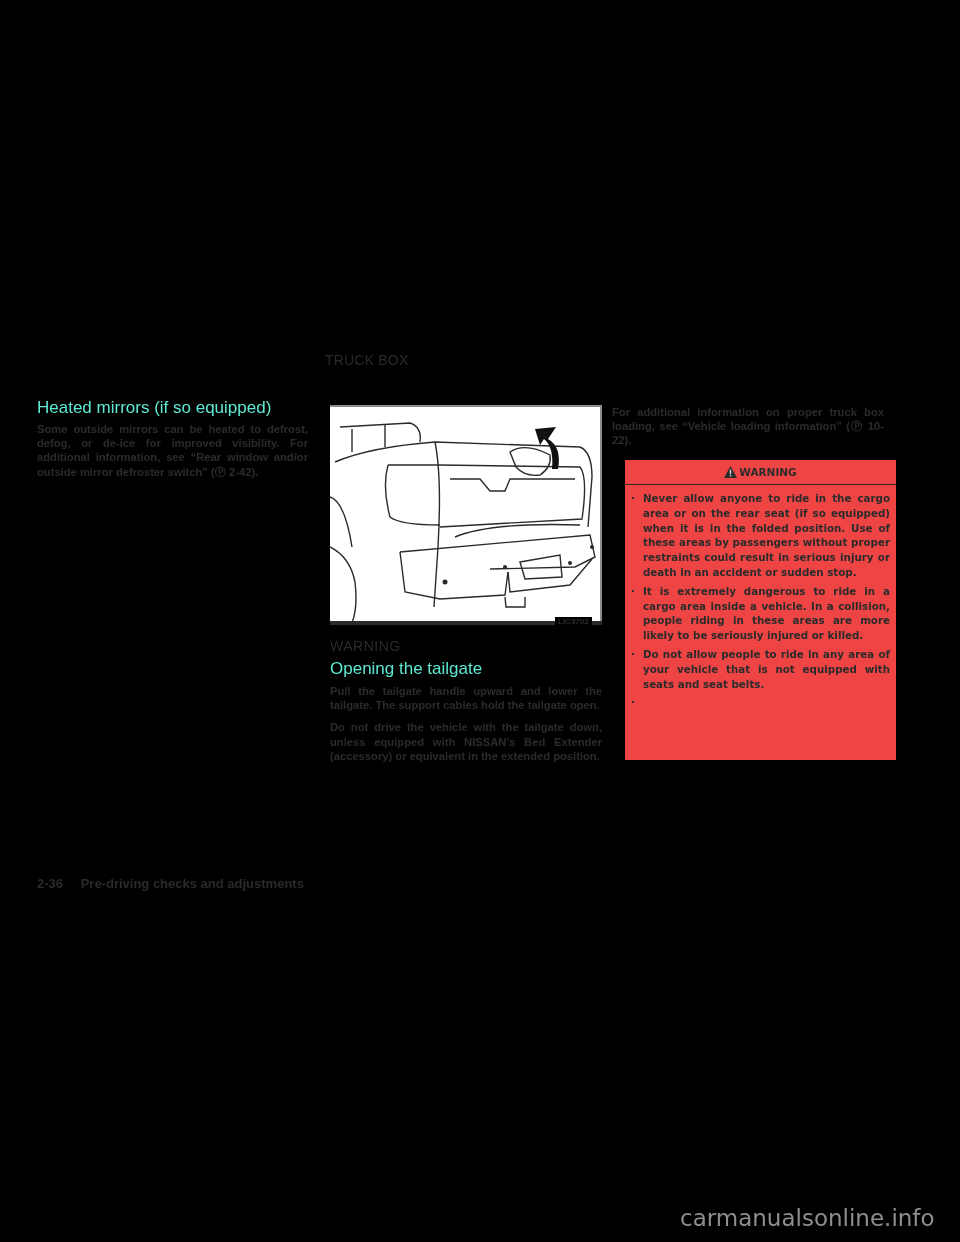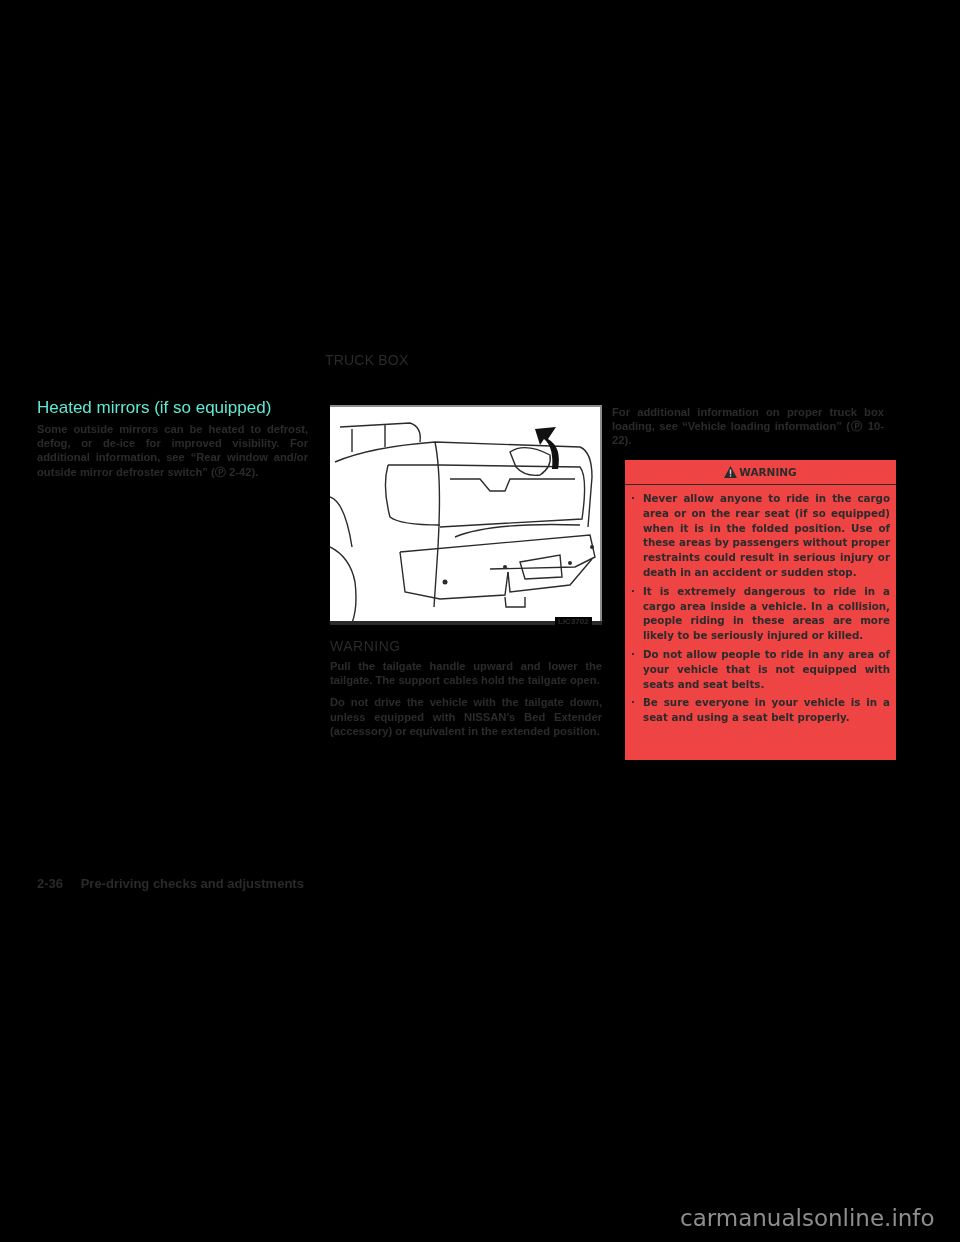--- a/index.html
+++ b/index.html
@@ -88,20 +88,21 @@
       <circle cx="262" cy="140" r="2"></circle>
     </g>
     <path d="M228 62 Q232 40 218 32 L226 20 L205 22 L210 38 L214 32 Q224 40 222 62 Z" fill="#111"></path>
   </svg>
 </div>
 <div class="abs fig-bar"></div>
 <div class="abs fig-code">LIC3702</div>
 
 <div class="abs tailgate-title">WARNING</div>
 <div class="abs col2 opening-title">
+  <h2 class="h2" style="margin-bottom:5px;">Opening the tailgate</h2>
   <p class="body-text para">Pull the tailgate handle upward and lower the tailgate. The support cables hold the tailgate open.</p>
   <p class="body-text para">Do not drive the vehicle with the tailgate down, unless equipped with NISSAN’s Bed Extender (accessory) or equivalent in the extended position.</p>
 </div>
 
 <div class="abs col3" style="top:405px;">
   <p class="body-text">For additional information on proper truck box loading, see “Vehicle loading information” (Ⓟ 10-22).</p>
 </div>
 
 <div class="abs warning-box">
   <div class="warning-head">
@@ -109,21 +110,21 @@
       <path d="M6.5 0 L13 12 L0 12 Z" fill="#2b2b2b"></path>
       <rect x="5.8" y="3.5" width="1.4" height="4.8" fill="#d4d5d7"></rect>
       <rect x="5.8" y="9.2" width="1.4" height="1.4" fill="#d4d5d7"></rect>
     </svg>
     <span>WARNING</span>
   </div>
   <ul class="warning-list">
     <li><span class="bullet">·</span><span>Never allow anyone to ride in the cargo area or on the rear seat (if so equipped) when it is in the folded position. Use of these areas by passengers without proper restraints could result in serious injury or death in an accident or sudden stop.</span></li>
     <li><span class="bullet">·</span><span>It is extremely dangerous to ride in a cargo area inside a vehicle. In a collision, people riding in these areas are more likely to be seriously injured or killed.</span></li>
     <li><span class="bullet">·</span><span>Do not allow people to ride in any area of your vehicle that is not equipped with seats and seat belts.</span></li>
-    <li><span class="bullet">·</span><span>Be sure everyone in your vehicle is in a seat and using a seat belt properly.</span></li>
+    <li><span class="bullet">·</span></li>
   </ul>
 </div>
 
 <div class="abs footer">
   <span class="page-num">2-36</span>
   <span>Pre-driving checks and adjustments</span>
 </div>
 
 <div class="abs watermark">carmanualsonline.info</div>
 

